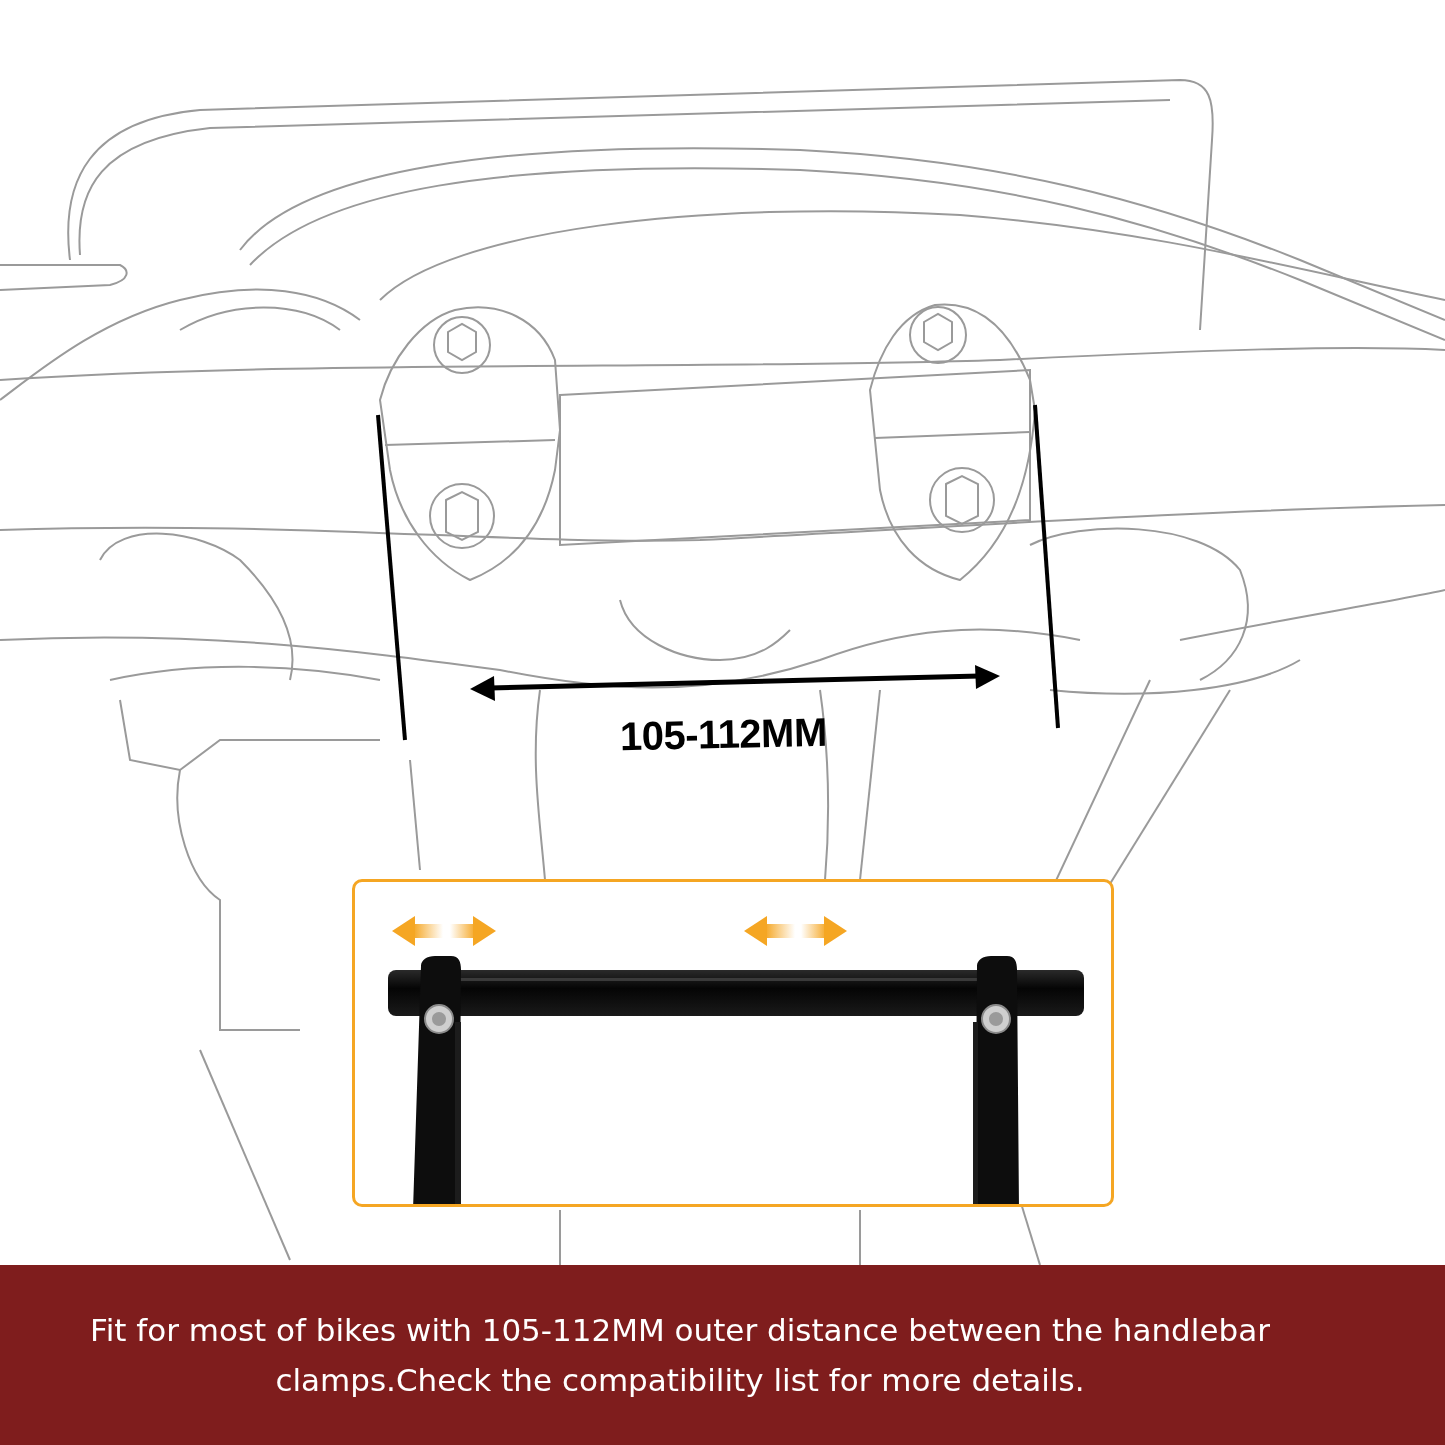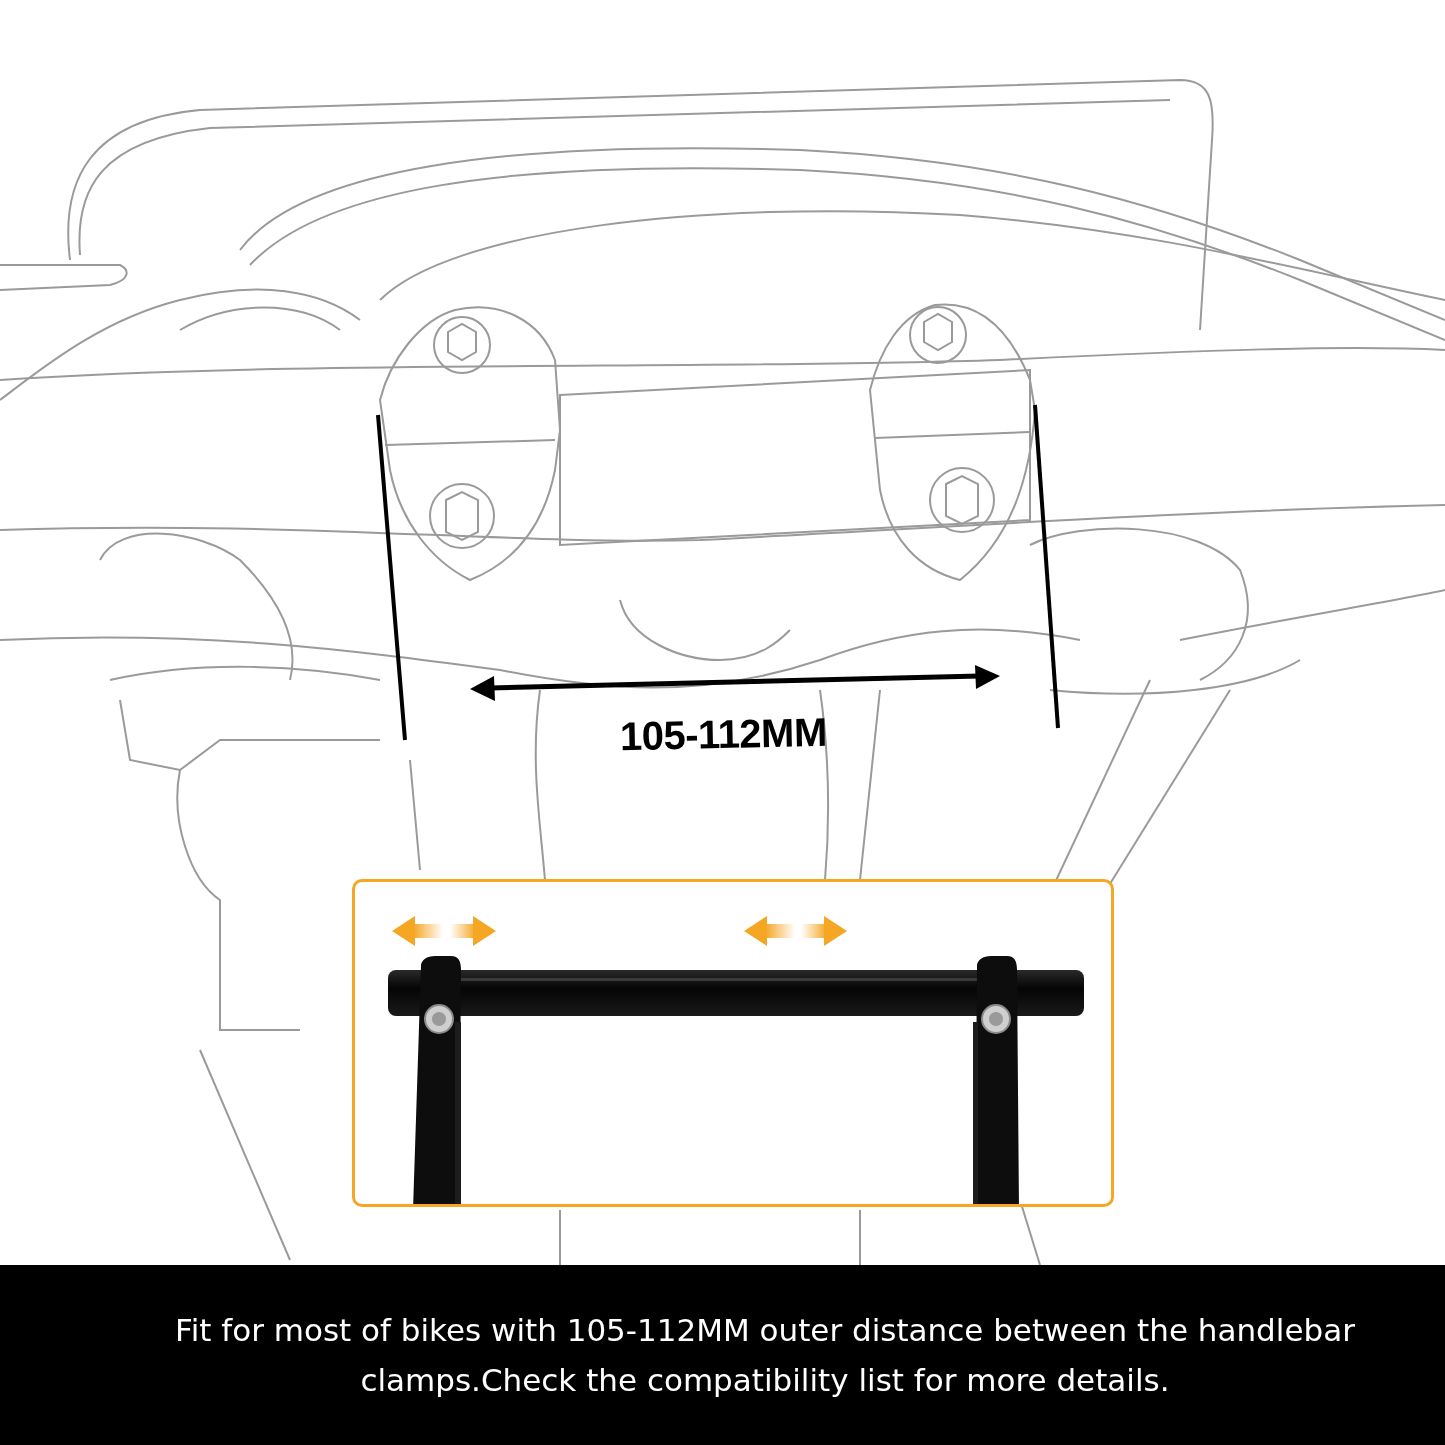--- a/index.html
+++ b/index.html
@@ -1,21 +1,21 @@
 <!DOCTYPE html>
 <html><head>
 <meta charset="utf-8">
 <style>
   html, body { margin:0; padding:0; background:#ffffff; }
   #stage { position:relative; width:1445px; height:1445px; overflow:hidden; background:#ffffff; font-family:"Liberation Sans", sans-serif; }
   #lineart { position:absolute; left:0; top:0; width:1445px; height:1265px; }
   .dim-label { position:absolute; left:620px; top:712px; font-family:"Liberation Sans", sans-serif; font-weight:bold; font-size:40px; color:#000; transform:rotate(-1.2deg); letter-spacing:-0.5px; }
   #inset { position:absolute; left:352px; top:879px; width:762px; height:328px; border:3px solid #f5a623; border-radius:10px; background:#ffffff; overflow:hidden; box-sizing:border-box; }
   #inset svg { position:absolute; left:0; top:0; }
-  #caption-bar { position:absolute; left:0; top:1265px; width:1445px; height:180px; background:#000000; display:flex; align-items:center; justify-content:flex-end; }
+  #caption-bar { position:absolute; left:0; top:1265px; width:1445px; height:180px; background:#7f1d1d; display:flex; align-items:center; justify-content:flex-start; }
   .caption { color:#ffffff; font-family:"DejaVu Sans", sans-serif; font-size:31px; line-height:50px; text-align:center; width:1360px; }
 </style>
 </head>
 <body>
 
 <div id="stage">
 
   <svg id="lineart" viewBox="0 0 1445 1265" fill="none" stroke="#9a9a9a" stroke-width="2">
 
     <path d="M70 260 C60 180 90 120 200 110 L1180 80 C1210 80 1215 100 1212 140 L1200 330"></path>

